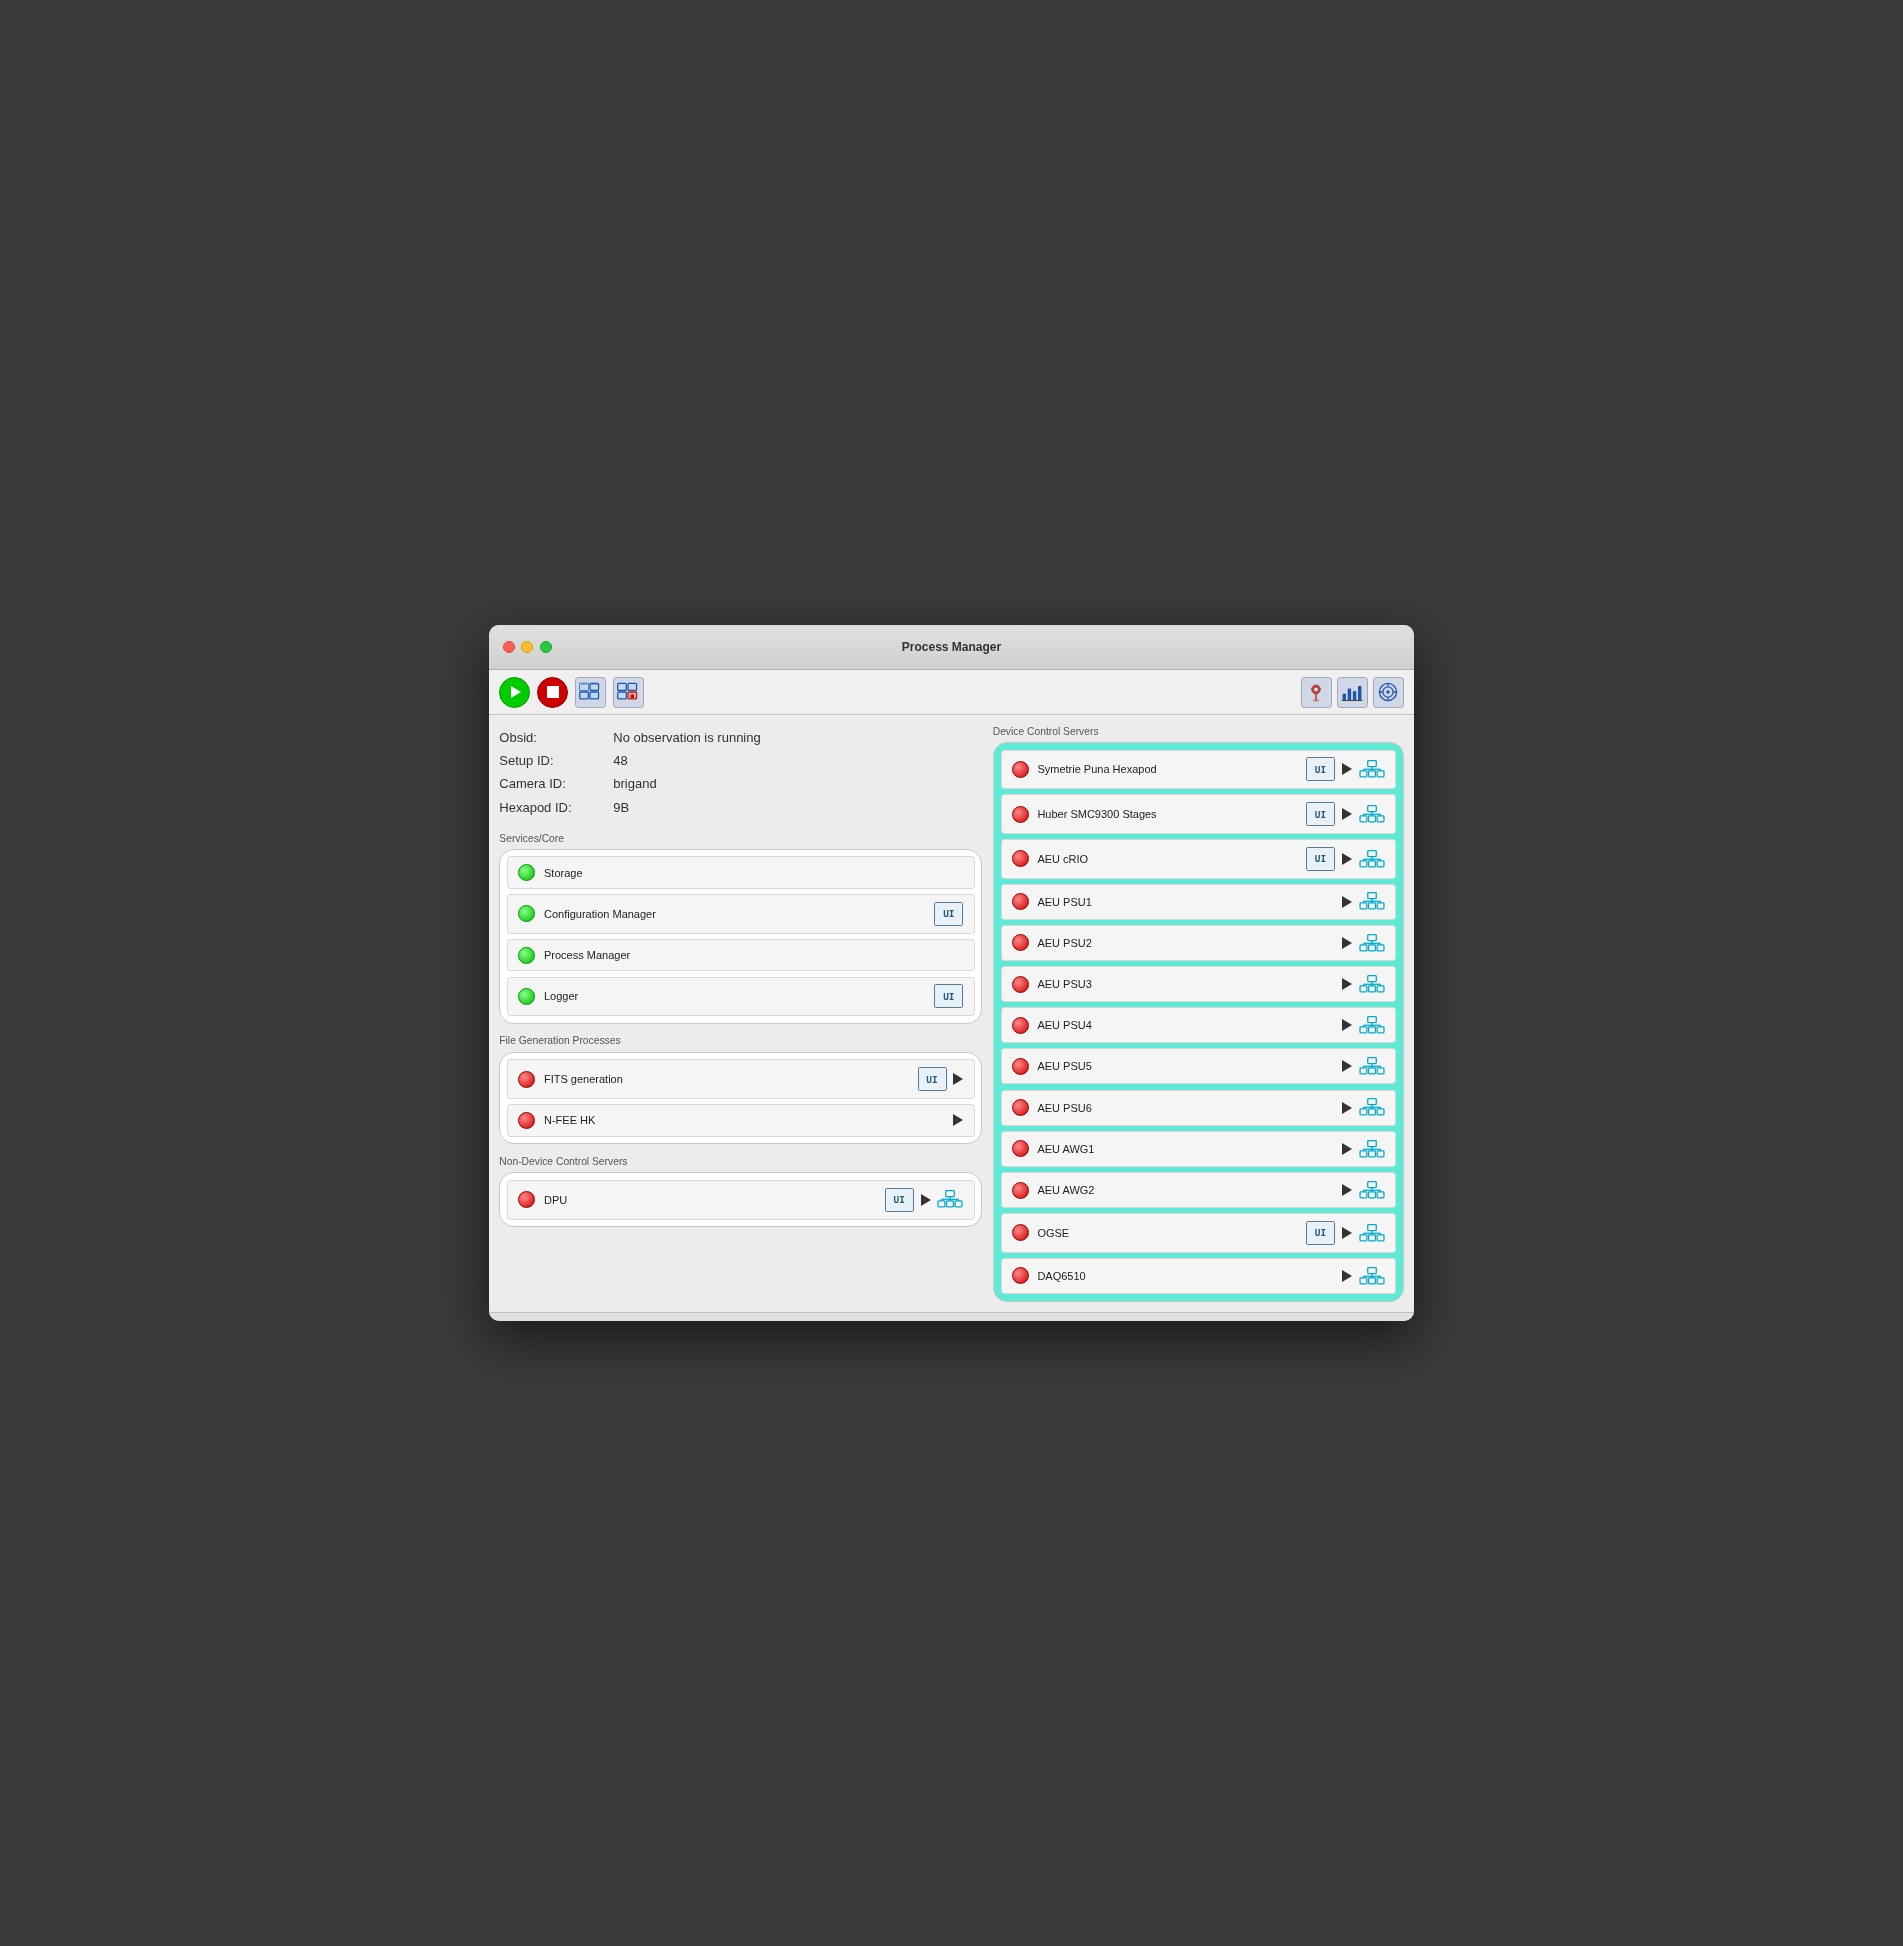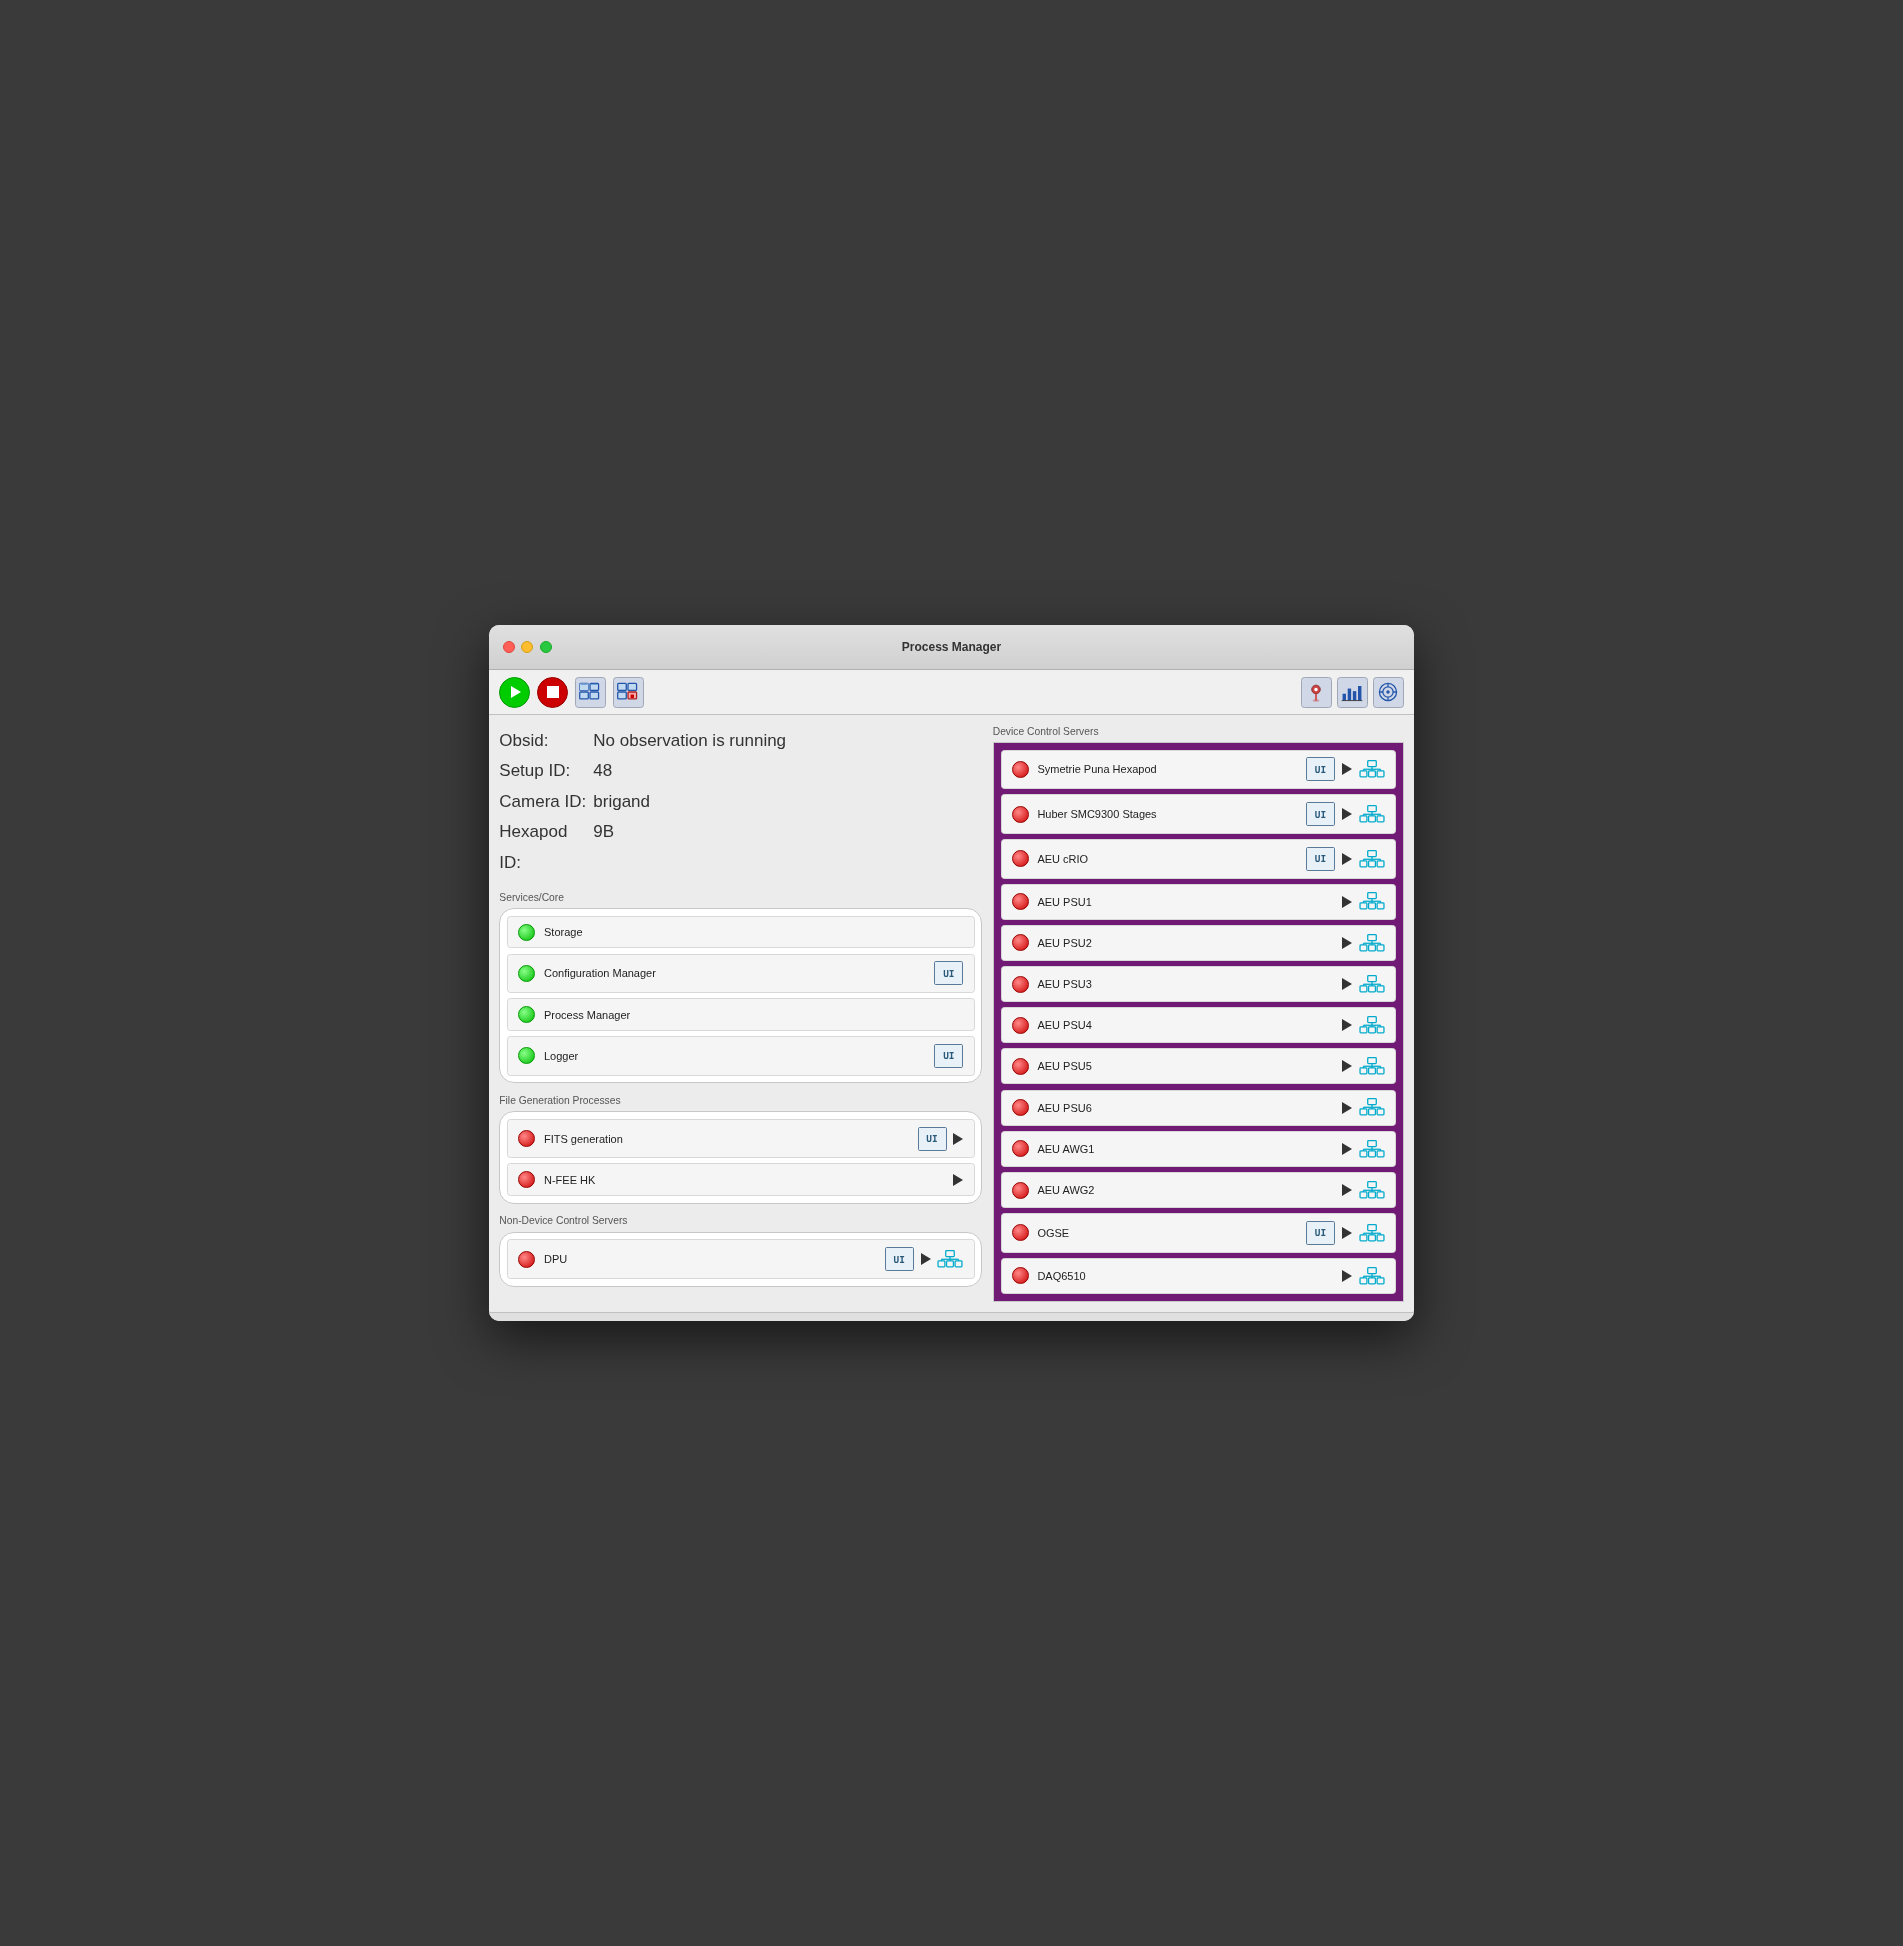--- a/index.html
+++ b/index.html
@@ -134,23 +134,24 @@
     .right-panel {
       width: 411px;
       display: flex;
       flex-direction: column;
     }
     .info-section {
       margin-bottom: 10.3px;
     }
     .info-row {
       display: flex;
-      font-size: 17px;
+      font-size: 13px;
       line-height: 1.8;
       color: #333;
+      gap: 20px;
     }
     .info-label {
       width: 94px;
       font-weight: 500;
     }
     .info-value {
       color: #333;
     }
     .section-label {
       font-size: 10.3px;
@@ -233,23 +234,23 @@
     .network-svg {
       width: 26px;
       height: 20.5px;
     }
     .right-section-label {
       font-size: 10.3px;
       color: #555;
       margin-bottom: 5.1px;
     }
     .device-group {
-      background: #701a75;
+      background: #5eead4;
       border: 0.9px solid #c8c8c8;
-      border-radius: 0;
+      border-radius: 14px;
       padding: 6.8px;
       flex: 1;
       overflow-y: auto;
     }
     .device-item {
       background: #f5f5f5;
       border: 0.9px solid #d8d8d8;
       border-radius: 3.4px;
       padding: 6.8px 10.3px;
       margin-bottom: 5.1px;

